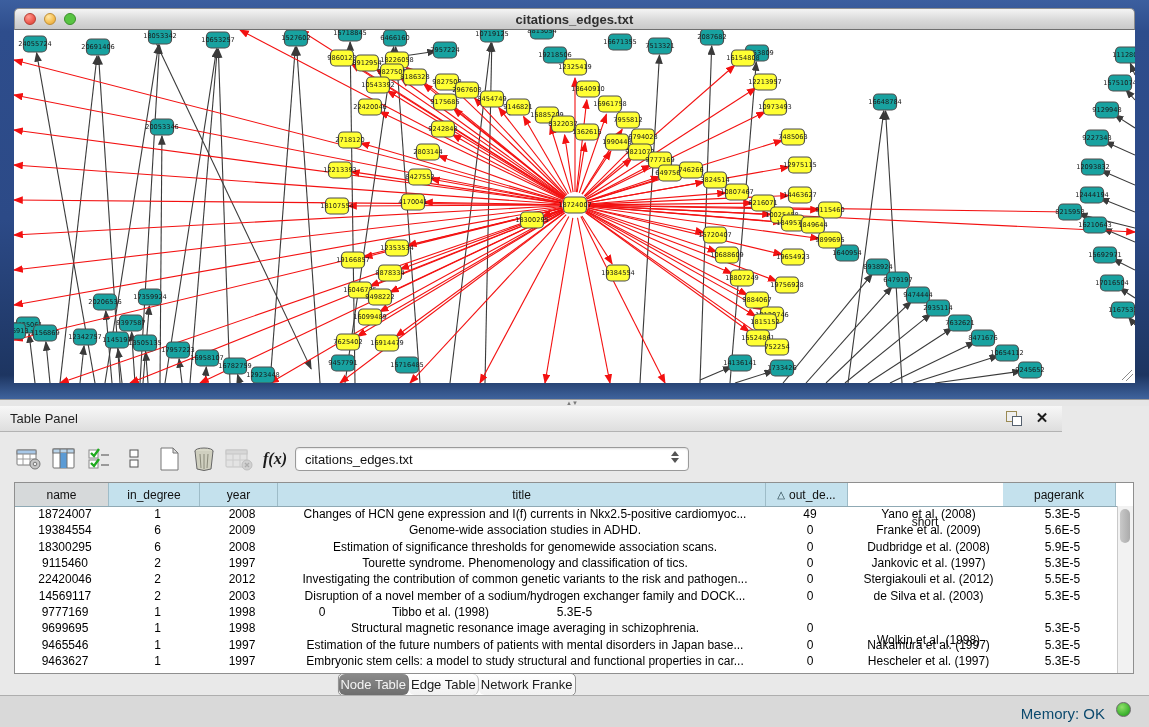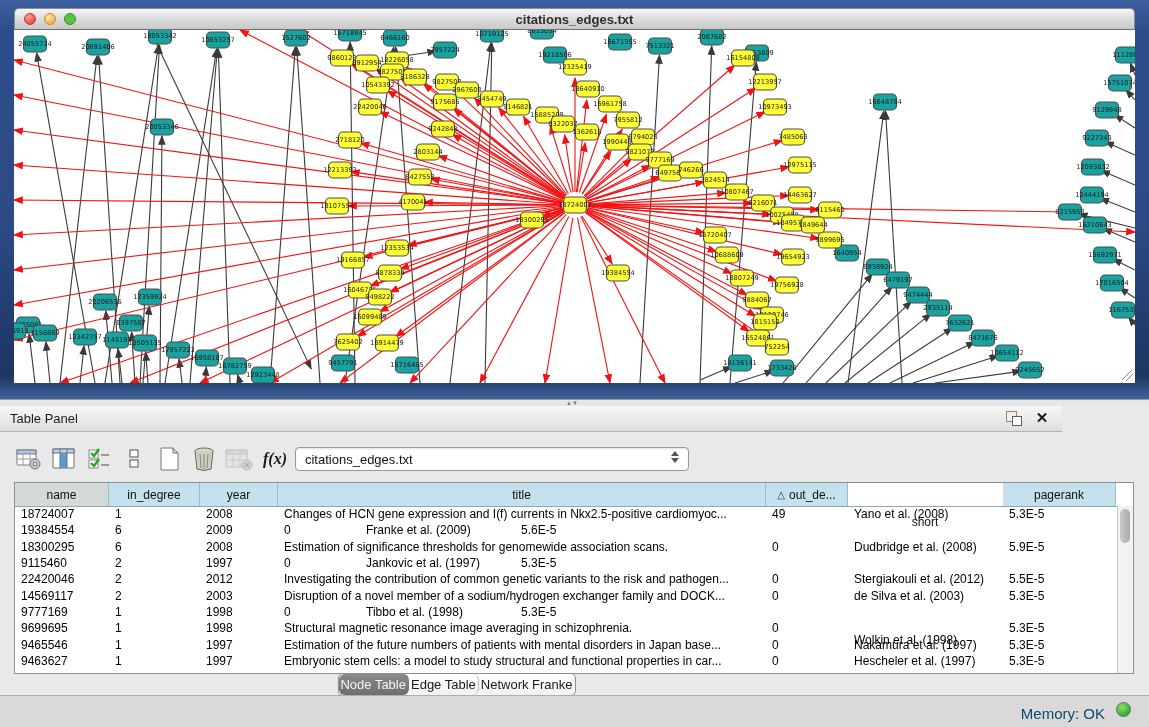--- a/index.html
+++ b/index.html
@@ -39,21 +39,21 @@
   .fx{font-family:"Liberation Serif",serif;font-style:italic;font-weight:bold;font-size:16px;color:#1a1a1a;margin:0 8px 0 4px;}
   .combo{width:392px;height:22px;background:#fff;border:1px solid #9a9a9a;border-radius:4px;
     box-shadow:inset 0 1px 2px rgba(0,0,0,.12);display:flex;align-items:center;position:relative;}
   .combo .val{font-size:13px;color:#111;margin-left:9px;}
   .combo .stepper{position:absolute;right:9px;top:3px;display:flex;flex-direction:column;gap:2px;}
   .combo .stepper i{width:0;height:0;border-left:4px solid transparent;border-right:4px solid transparent;}
   .combo .stepper .up{border-bottom:5px solid #555;}
   .combo .stepper .dn{border-top:5px solid #555;}
   
   .grid{position:absolute;left:14px;top:50px;width:1120px;height:192px;background:#fff;
-    border:1px solid #8f8f8f;box-sizing:border-box;overflow:hidden;}
+    border:1px solid #8f8f8f;box-sizing:border-box;overflow:hidden;text-align:center;}
   .gridhead{display:flex;height:23px;border-bottom:1px solid #8fa9b4;}
   .hcell{box-sizing:border-box;border-right:1px solid #9ebccá;border-right:1px solid #9ebcc8;
     background:#c4e1ed;font-size:12px;color:#111;display:flex;align-items:center;justify-content:center;}
   .hcell.first{background:#d6d9da;}
   .hcell .tri{font-size:10px;margin-right:4px;color:#16323c;}
   .rows{position:absolute;left:0;top:23px;right:15px;bottom:0;}
   .trow{display:flex;height:16.3px;align-items:center;}
   .tcell{box-sizing:border-box;padding-left:6px;font-size:12px;color:#000;white-space:nowrap;overflow:hidden;}
   .vscroll{position:absolute;right:0;top:23px;width:15px;bottom:0;background:#f2f2f2;border-left:1px solid #c9c9c9;}
   .vthumb{position:absolute;left:2px;top:3px;width:10px;height:34px;background:linear-gradient(90deg,#c9c9c9,#ababab);border-radius:5px;}
@@ -854,37 +854,39 @@
           <div class="tcell" style="width: 78px;">2008</div>
           <div class="tcell" style="width: 488px;">Changes of HCN gene expression and I(f) currents in Nkx2.5-positive cardiomyoc...</div>
           <div class="tcell" style="width: 82px;">49</div>
           <div class="tcell" style="width: 155px;">Yano et al. (2008)</div>
           <div class="tcell" style="width: 113px;">5.3E-5</div>
         </div>
         <div class="trow">
           <div class="tcell" style="width: 94px;">19384554</div>
           <div class="tcell" style="width: 91px;">6</div>
           <div class="tcell" style="width: 78px;">2009</div>
+          <div class="tcell" style="width: 488px;">Genome-wide association studies in ADHD.</div>
           <div class="tcell" style="width: 82px;">0</div>
           <div class="tcell" style="width: 155px;">Franke et al. (2009)</div>
           <div class="tcell" style="width: 113px;">5.6E-5</div>
         </div>
         <div class="trow">
           <div class="tcell" style="width: 94px;">18300295</div>
           <div class="tcell" style="width: 91px;">6</div>
           <div class="tcell" style="width: 78px;">2008</div>
           <div class="tcell" style="width: 488px;">Estimation of significance thresholds for genomewide association scans.</div>
           <div class="tcell" style="width: 82px;">0</div>
           <div class="tcell" style="width: 155px;">Dudbridge et al. (2008)</div>
           <div class="tcell" style="width: 113px;">5.9E-5</div>
         </div>
         <div class="trow">
           <div class="tcell" style="width: 94px;">9115460</div>
           <div class="tcell" style="width: 91px;">2</div>
           <div class="tcell" style="width: 78px;">1997</div>
+          <div class="tcell" style="width: 488px;">Tourette syndrome. Phenomenology and classification of tics.</div>
           <div class="tcell" style="width: 82px;">0</div>
           <div class="tcell" style="width: 155px;">Jankovic et al. (1997)</div>
           <div class="tcell" style="width: 113px;">5.3E-5</div>
         </div>
         <div class="trow">
           <div class="tcell" style="width: 94px;">22420046</div>
           <div class="tcell" style="width: 91px;">2</div>
           <div class="tcell" style="width: 78px;">2012</div>
           <div class="tcell" style="width: 488px;">Investigating the contribution of common genetic variants to the risk and pathogen...</div>
           <div class="tcell" style="width: 82px;">0</div>

